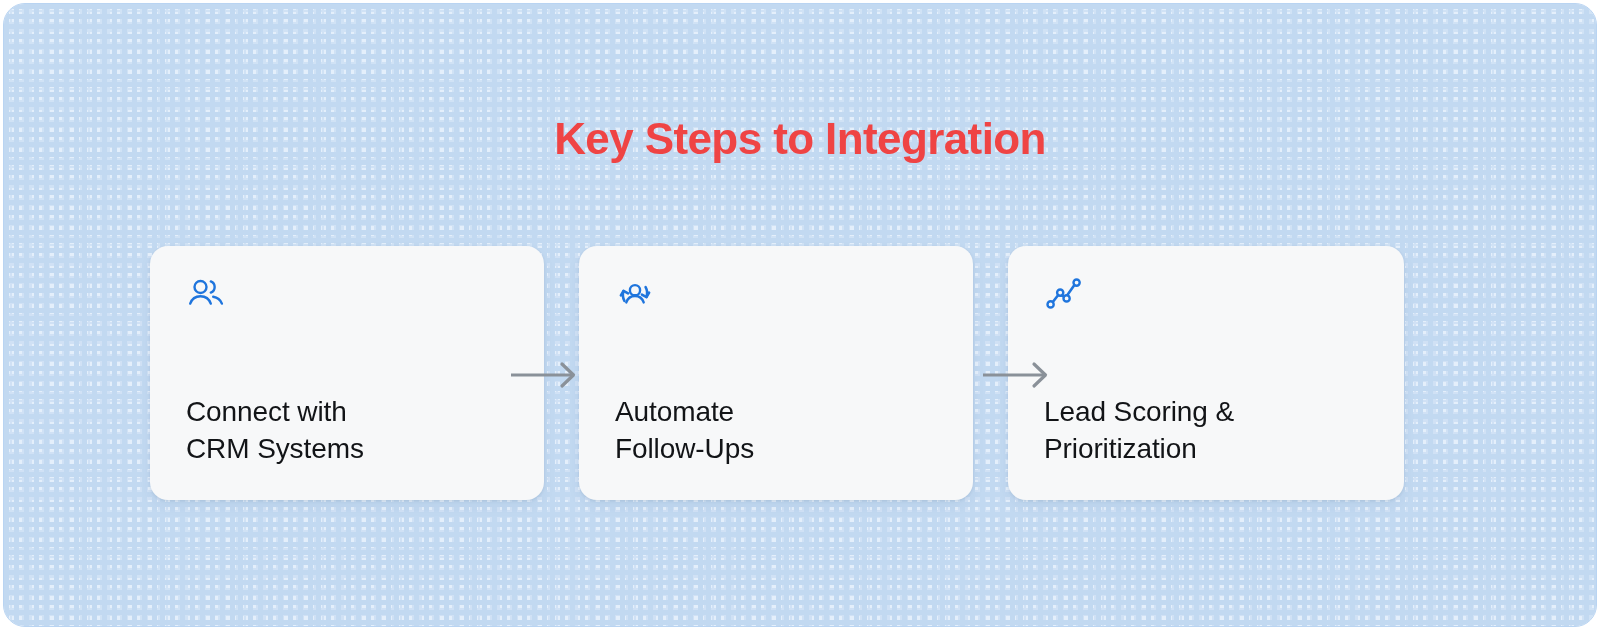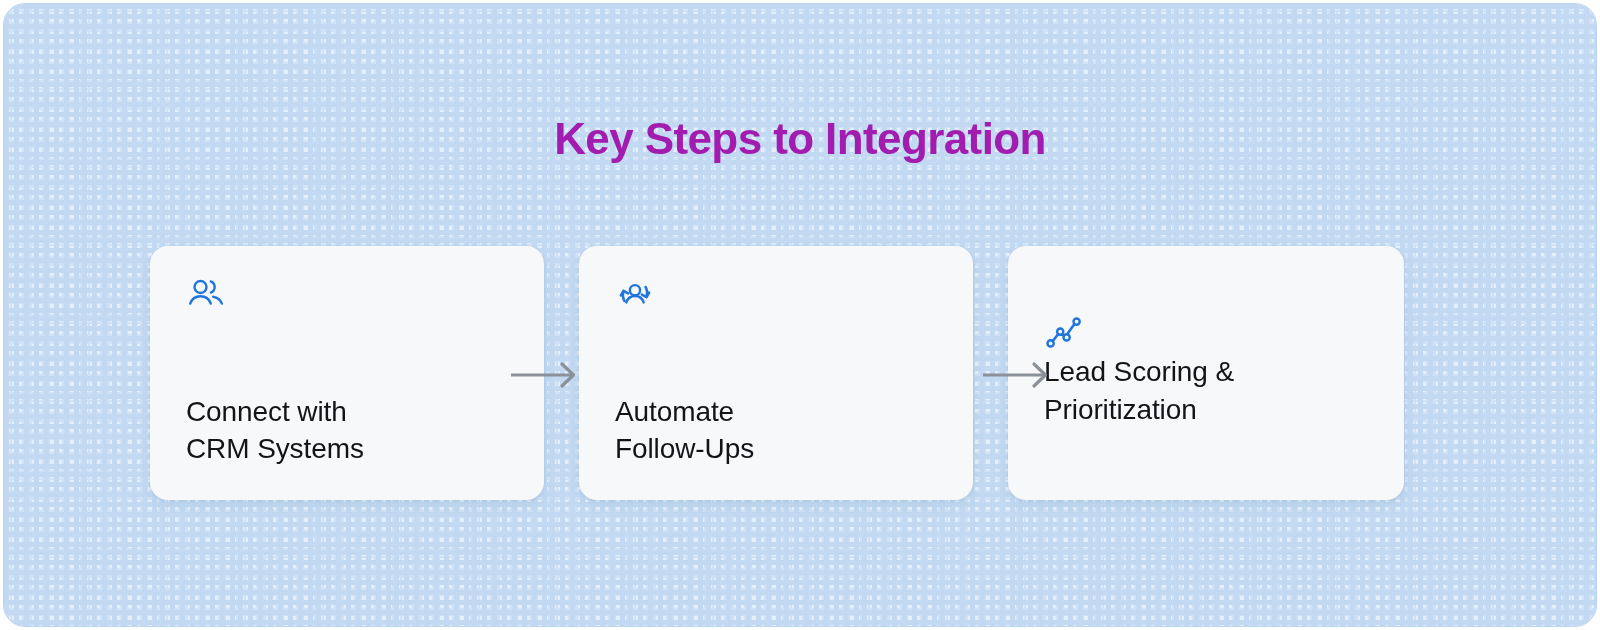--- a/index.html
+++ b/index.html
@@ -70,21 +70,21 @@
   
   .title {
     position: absolute;
     left: 0;
     right: 0;
     top: 113px;
     text-align: center;
     font-size: 44px;
     font-weight: bold;
     letter-spacing: -0.6px;
-    color: #a21caf;
+    color: #ef4444;
     line-height: 1.2;
   }
 
   
   .cards {
     position: absolute;
     left: 115px;
     top: 246px;
     width: 1340px;
     height: 254px;
@@ -99,21 +99,21 @@
     box-sizing: border-box;
     padding: 28px 32px 30px 36px;
     display: flex;
     flex-direction: column;
     justify-content: space-between;
     flex: 0 0 auto;
     margin-left: 35px;
   }
   .card-1 { width: 394px; }
   .card-2 { width: 394px; gap: 12px; }
-  .card-3 { width: 396px; justify-content: center; }
+  .card-3 { width: 396px; }
 
   .card-icon {
     width: 40px;
     height: 40px;
     color: #1f75dd;
     flex: 0 0 auto;
   }
   .card-icon svg { display: block; width: 40px; height: 40px; }
 
   .card-label {

